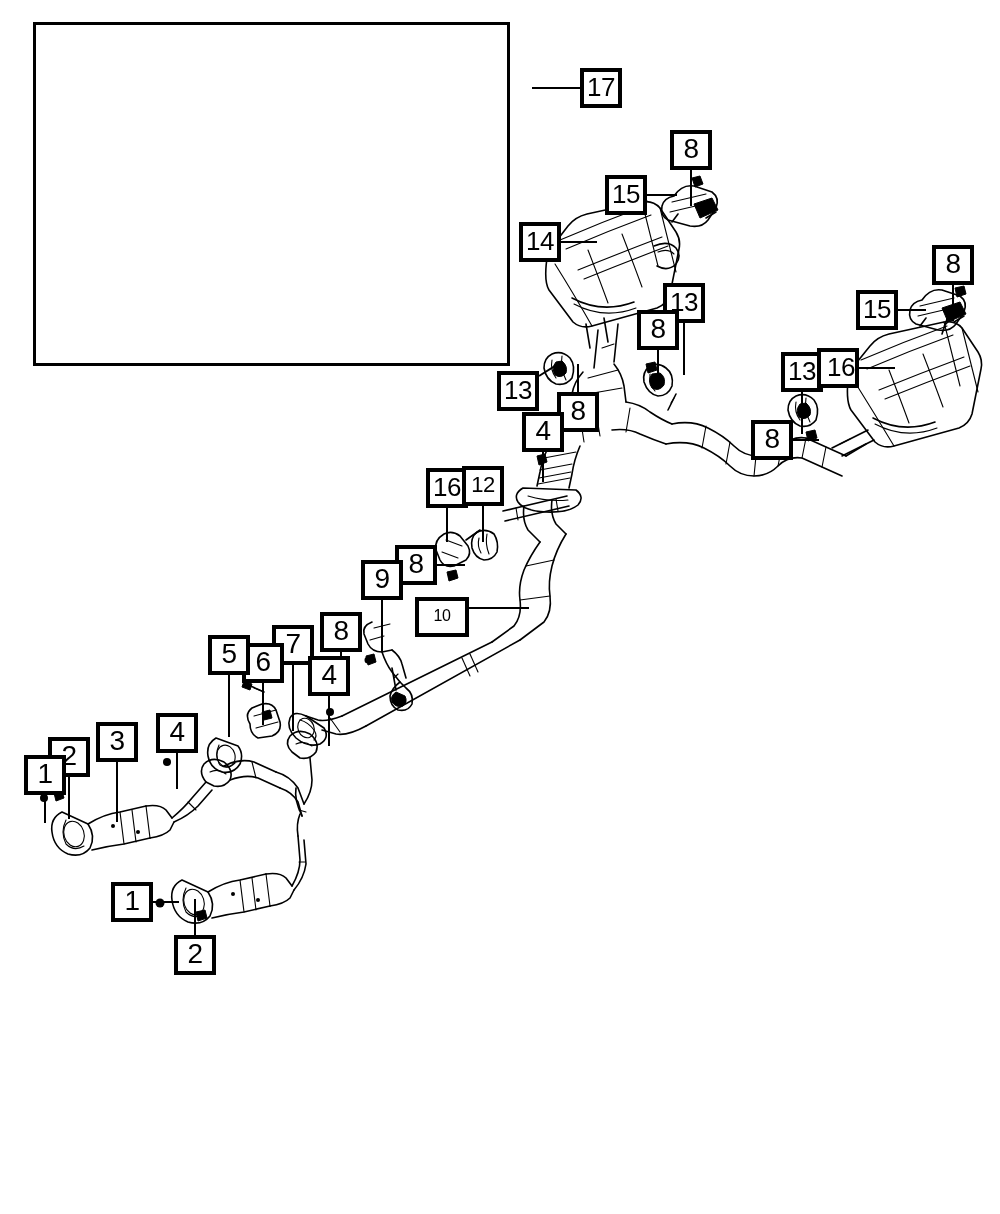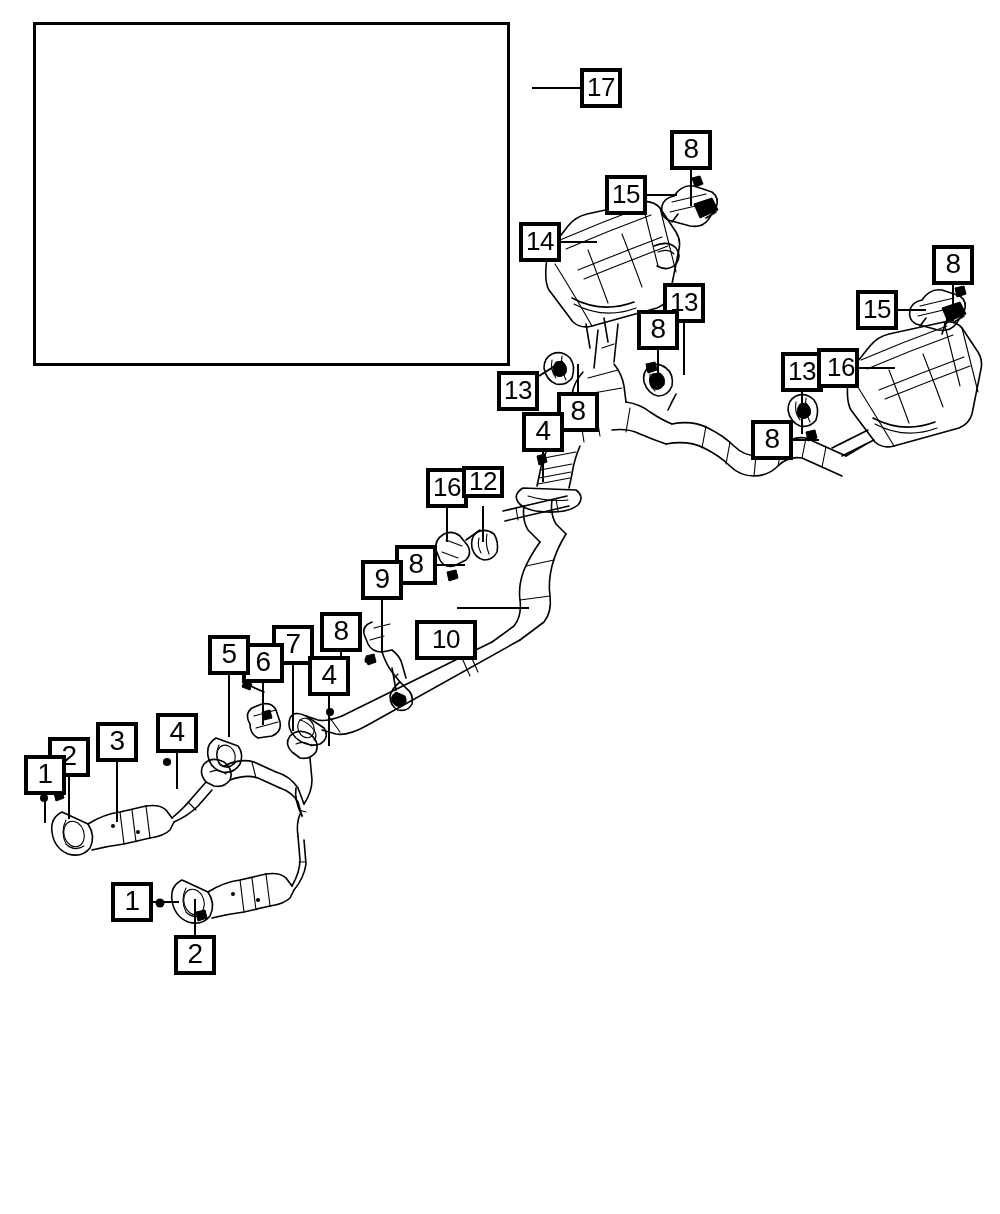--- a/index.html
+++ b/index.html
@@ -478,33 +478,33 @@
       </div>
       <div class="leader h" style="left: 793px; top: 439px; width: 26px;"></div>
       <div class="callout" style="left: 751px; top: 420px; width: 42px; height: 40px; font-size: 28px; z-index: 23;">
         <span>8</span>
       </div>
       <div class="leader v" style="left: 446px; top: 508px; height: 34px;"></div>
       <div class="callout" style="left: 426px; top: 468px; width: 42px; height: 40px; font-size: 26px; z-index: 24;">
         <span>16</span>
       </div>
       <div class="leader v" style="left: 482px; top: 506px; height: 36px;"></div>
-      <div class="callout" style="left: 462px; top: 466px; width: 42px; height: 32px; font-size: 26px; z-index: 25;">
+      <div class="callout" style="left: 462px; top: 466px; width: 42px; height: 40px; font-size: 22px; z-index: 25;">
         <span>12</span>
       </div>
       <div class="leader h" style="left: 437px; top: 564px; width: 28px;"></div>
       <div class="callout" style="left: 395px; top: 545px; width: 42px; height: 40px; font-size: 28px; z-index: 26;">
         <span>8</span>
       </div>
       <div class="leader v" style="left: 381px; top: 600px; height: 52px;"></div>
       <div class="callout" style="left: 361px; top: 560px; width: 42px; height: 40px; font-size: 28px; z-index: 27;">
         <span>9</span>
       </div>
       <div class="leader h" style="left: 457px; top: 607px; width: 72px;"></div>
-      <div class="callout" style="left: 415px; top: 620px; width: 62px; height: 40px; font-size: 26px; z-index: 28;">
+      <div class="callout" style="left: 415px; top: 597px; width: 54px; height: 40px; font-size: 16px; z-index: 28;">
         <span>10</span>
       </div>
       <div class="leader v" style="left: 340px; top: 652px; height: 22px;"></div>
       <div class="callout" style="left: 320px; top: 612px; width: 42px; height: 40px; font-size: 28px; z-index: 29;">
         <span>8</span>
       </div>
       <div class="leader v" style="left: 292px; top: 665px; height: 66px;"></div>
       <div class="callout" style="left: 272px; top: 625px; width: 42px; height: 40px; font-size: 28px; z-index: 30;">
         <span>7</span>
       </div>

